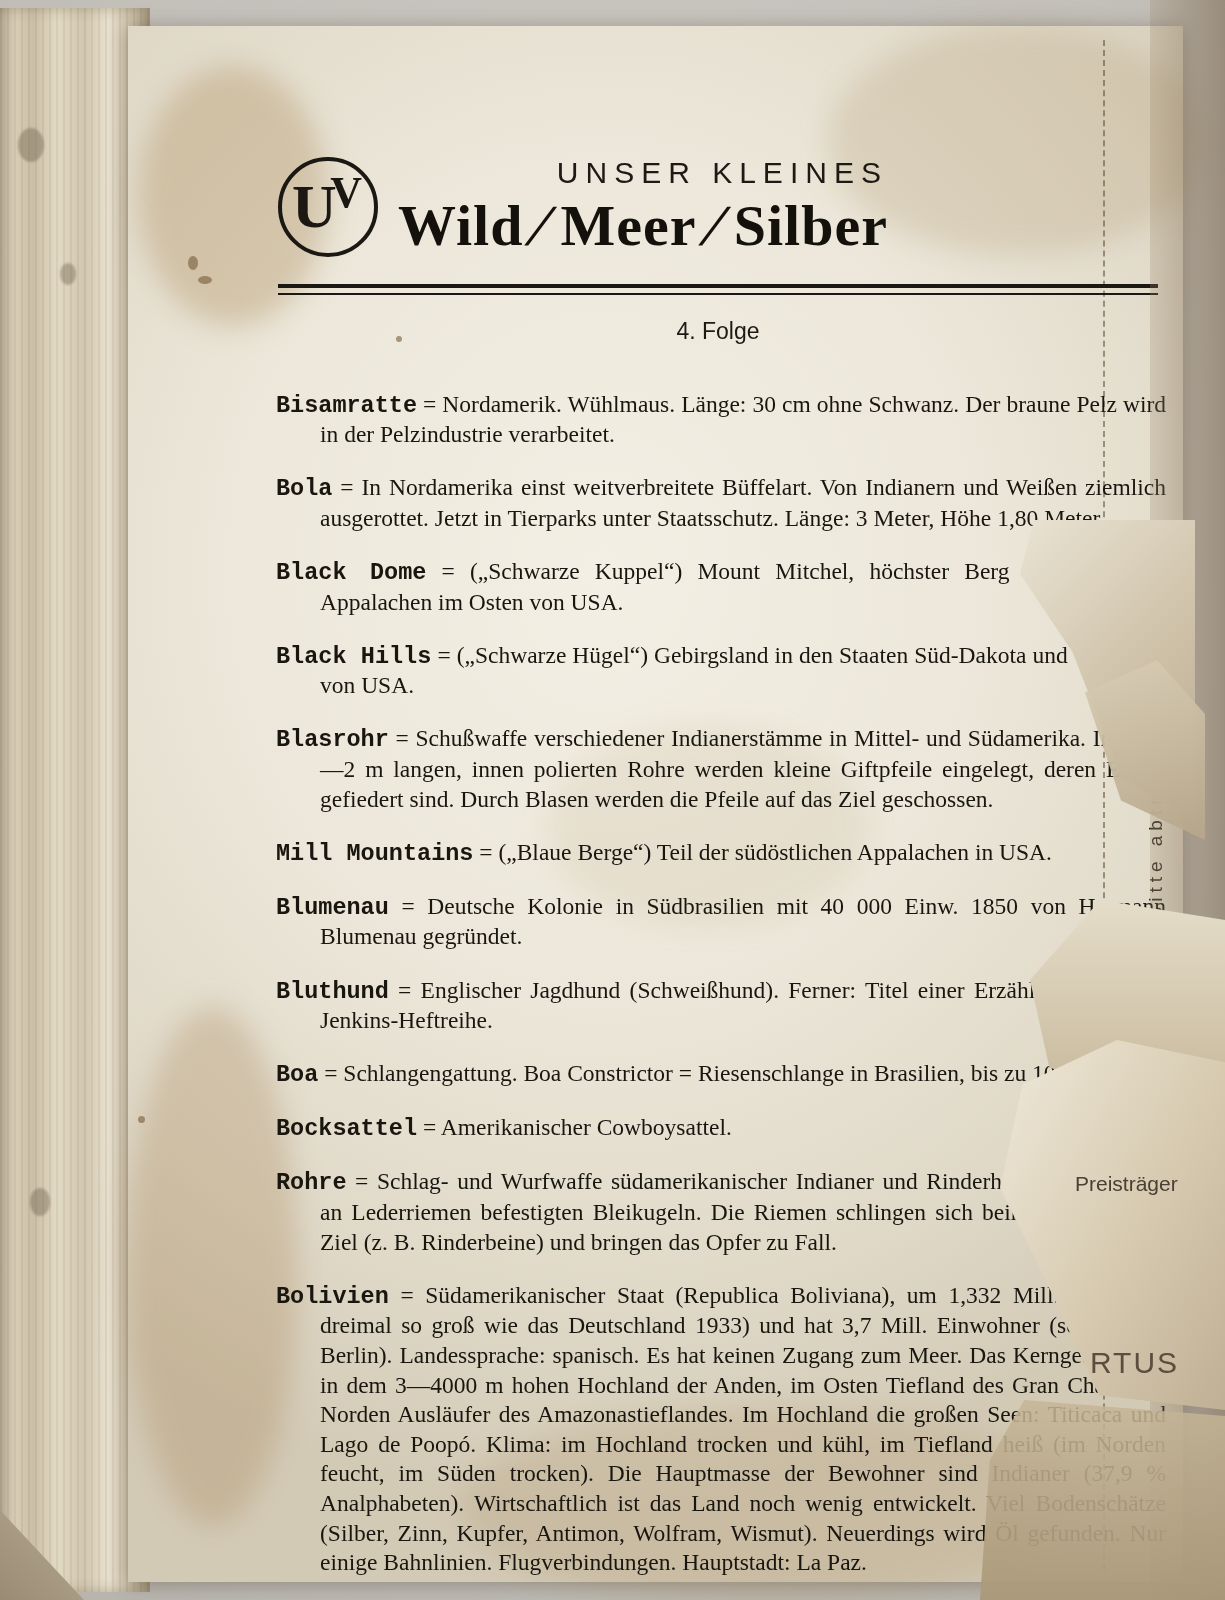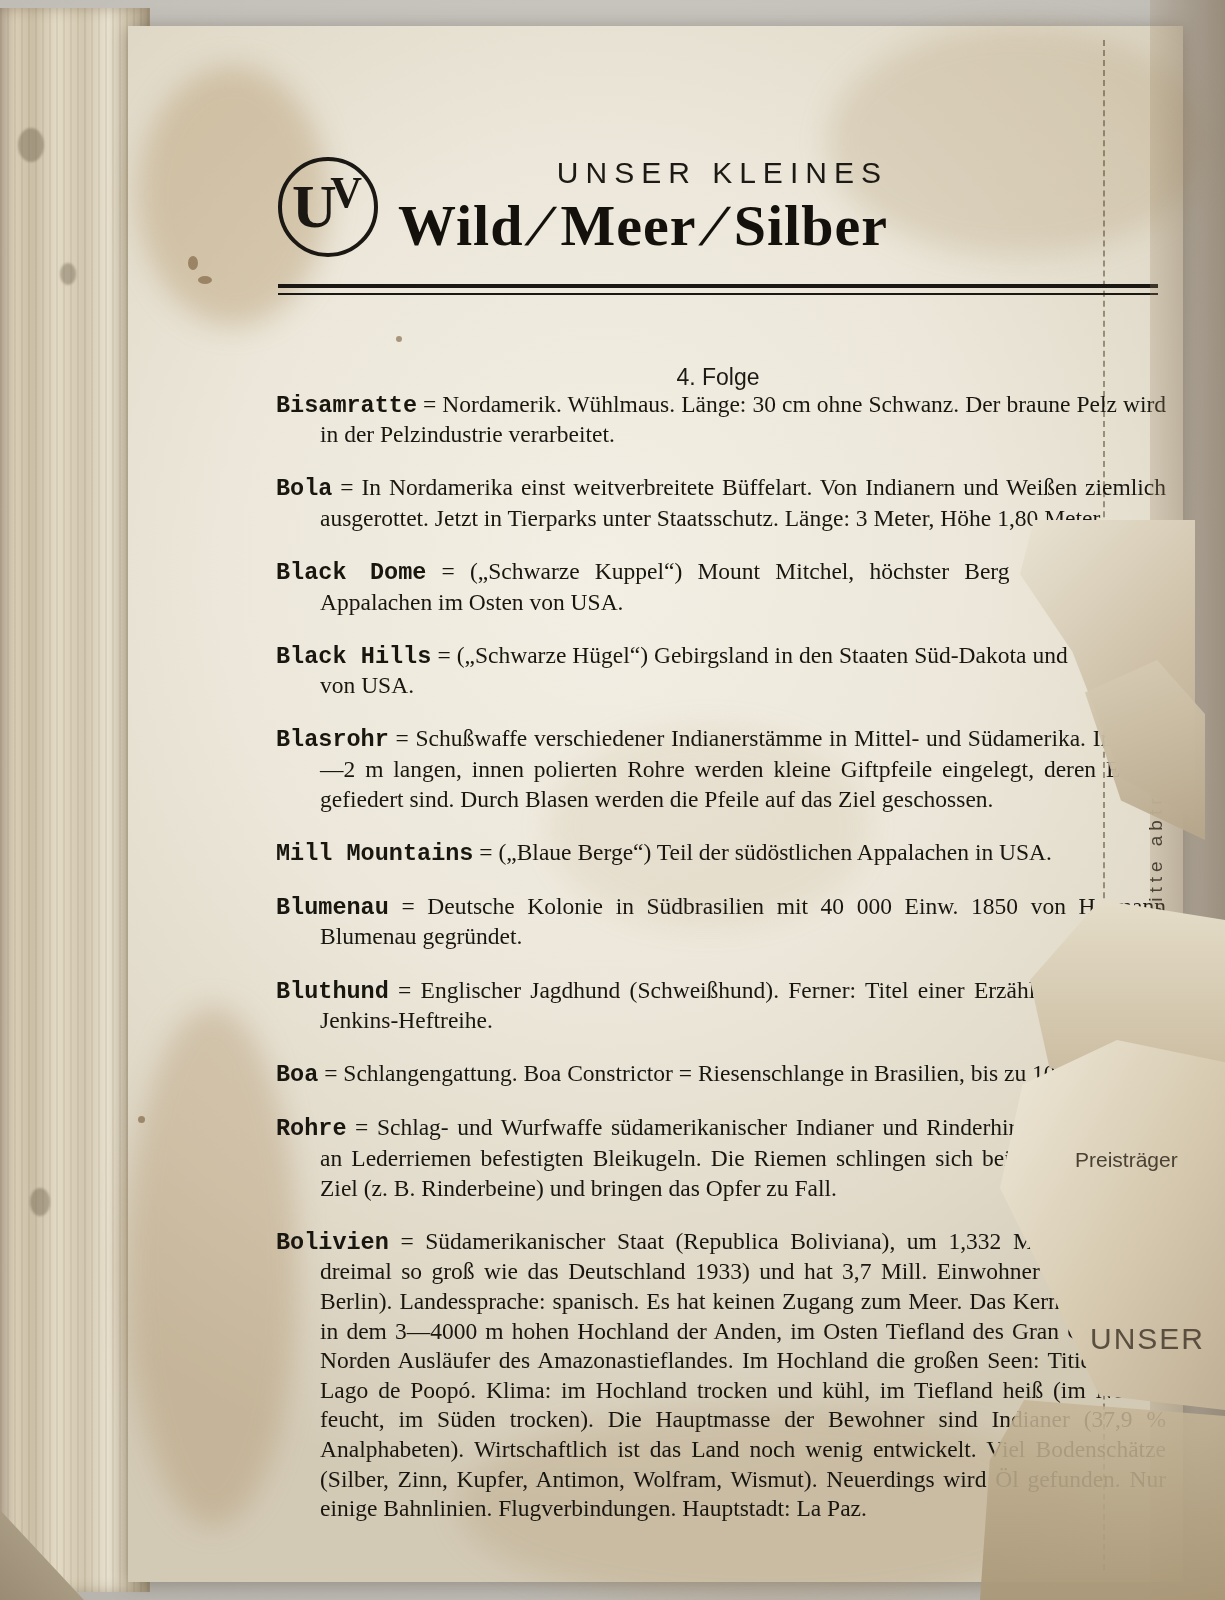--- a/index.html
+++ b/index.html
@@ -149,21 +149,20 @@
   }
 
   .folge {
     position: absolute;
     left: 150px; top: 292px;
     width: 880px;
     text-align: center;
     font-family: "Liberation Sans", sans-serif;
     font-size: 23px;
     color: #1d1a15;
-    margin-top: 46px;
   }
 
   
   .entries {
     position: absolute;
     left: 148px; top: 340px;
     width: 890px;
     color: #191610;
   }
   .entry {
@@ -203,20 +202,21 @@
     left: 1000px; top: 1040px;
     width: 225px; height: 370px;
     background: linear-gradient(120deg,#efe9da 0%,#d9cdb4 50%,#c0b095 100%);
     clip-path: polygon(10% 12%, 52% 0%, 100% 6%, 100% 100%, 44% 96%, 18% 62%, 0% 40%);
     box-shadow: -4px 3px 9px rgba(60,45,25,.30);
   }
   .tear-lower-text {
     position: absolute;
     font-family: "Liberation Sans", sans-serif;
     color: #4a4034;
+    margin-top: 24px;
   }
   .ad-preis { left: 1075px; top: 1148px; font-size: 21px; }
   .ad-rtus  { left: 1090px; top: 1322px; font-size: 30px; letter-spacing: 2px; color: #5a4e3e; }
   .tear-notch-a {
     left: 1085px; top: 660px; width: 120px; height: 180px;
     background: linear-gradient(160deg, #d8cdb6, #b6a68a);
     clip-path: polygon(0 18%, 60% 0, 100% 30%, 100% 100%, 30% 78%);
     opacity:.95;
   }
   .tear-notch-b {
@@ -281,28 +281,29 @@
     <div class="entries">
       <p class="entry"><span class="term">Bisamratte</span><span> = Nordamerik. Wühlmaus. Länge: 30 cm ohne Schwanz. Der braune Pelz wird in der Pelzindustrie verarbeitet.</span></p>
       <p class="entry"><span class="term">Bola</span><span> = In Nordamerika einst weitverbreitete Büffelart. Von Indianern und Weißen ziemlich ausgerottet. Jetzt in Tierparks unter Staatsschutz. Länge: 3 Meter, Höhe 1,80 Meter.</span></p>
       <p class="entry"><span class="term">Black Dome</span><span> = („Schwarze Kuppel“) Mount Mitchel, höchster Berg (2048 m) der Appalachen im Osten von USA.</span></p>
       <p class="entry"><span class="term">Black Hills</span><span> = („Schwarze Hügel“) Gebirgsland in den Staaten Süd-Dakota und Wyoming von USA.</span></p>
       <p class="entry"><span class="term">Blasrohr</span><span> = Schußwaffe verschiedener Indianerstämme in Mittel- und Südamerika. In die 1—2 m langen, innen polierten Rohre werden kleine Giftpfeile eingelegt, deren Enden gefiedert sind. Durch Blasen werden die Pfeile auf das Ziel geschossen.</span></p>
       <p class="entry"><span class="term">Mill Mountains</span><span> = („Blaue Berge“) Teil der südöstlichen Appalachen in USA.</span></p>
       <p class="entry"><span class="term">Blumenau</span><span> = Deutsche Kolonie in Südbrasilien mit 40 000 Einw. 1850 von Hermann Blumenau gegründet.</span></p>
       <p class="entry"><span class="term">Bluthund</span><span> = Englischer Jagdhund (Schweißhund). Ferner: Titel einer Erzählung der Billy Jenkins-Heftreihe.</span></p>
       <p class="entry"><span class="term">Boa</span><span> = Schlangengattung. Boa Constrictor = Riesenschlange in Brasilien, bis zu 10 m lang.</span></p>
+      <p class="entry"><span class="term">Bocksattel</span><span> = Amerikanischer Cowboysattel.</span></p>
       <p class="entry"><span class="term">Rohre</span><span> = Schlag- und Wurfwaffe südamerikanischer Indianer und Rinderhirten, besteht aus an Lederriemen befestigten Bleikugeln. Die Riemen schlingen sich beim Wurf um das Ziel (z. B. Rinderbeine) und bringen das Opfer zu Fall.</span></p>
       <p class="entry"><span class="term">Bolivien</span><span> = Südamerikanischer Staat (Republica Boliviana), um 1,332 Mill. qkm (fast dreimal so groß wie das Deutschland 1933) und hat 3,7 Mill. Einwohner (so viel wie Berlin). Landessprache: spanisch. Es hat keinen Zugang zum Meer. Das Kerngebiet liegt in dem 3—4000 m hohen Hochland der Anden, im Osten Tiefland des Gran Chaco, im Norden Ausläufer des Amazonastieflandes. Im Hochland die großen Seen: Titicaca und Lago de Poopó. Klima: im Hochland trocken und kühl, im Tiefland heiß (im Norden feucht, im Süden trocken). Die Hauptmasse der Bewohner sind Indianer (37,9 % Analphabeten). Wirtschaftlich ist das Land noch wenig entwickelt. Viel Bodenschätze (Silber, Zinn, Kupfer, Antimon, Wolfram, Wismut). Neuerdings wird Öl gefunden. Nur einige Bahnlinien. Flugverbindungen. Hauptstadt: La Paz.</span></p>
 
     </div>
   </div>
 
   <div class="tear tear-right-strip"></div>
   <div class="tear tear-top"></div>
   <div class="tear tear-notch-a"></div>
   <div class="tear tear-notch-b"></div>
   <div class="tear tear-lower"></div>
   <div class="tear-lower-text ad-preis">Preisträger</div>
-  <div class="tear-lower-text ad-rtus">UNSER</div>
+  <div class="tear-lower-text ad-rtus">RTUS</div>
   <div class="tear tear-bottom-edge"></div>
 
 </div>
 
 </body></html>

